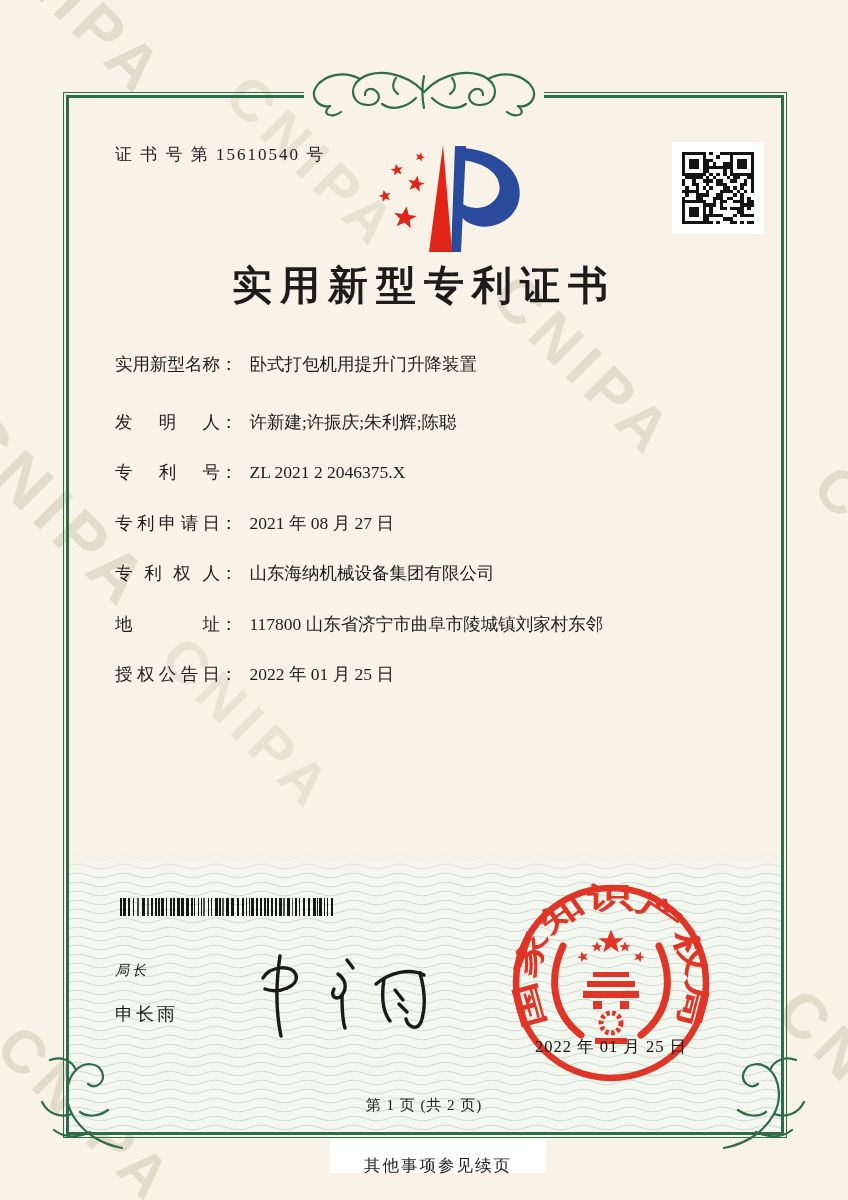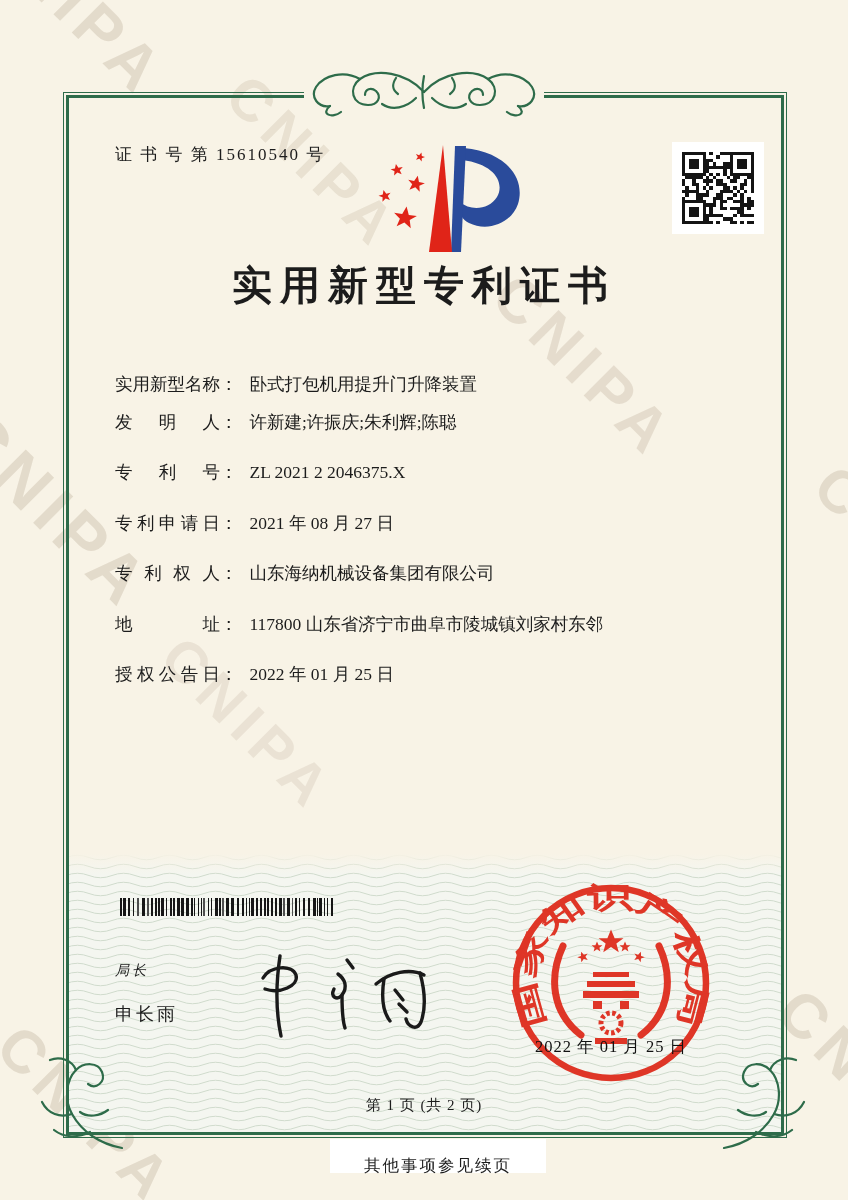--- a/index.html
+++ b/index.html
@@ -603,21 +603,21 @@
       <div></div>
       <div class="on"></div>
       <div></div>
       <div class="on"></div>
       <div class="on"></div>
     </div>
 </div>
 
 <div class="title">实用新型专利证书</div>
 
-<div class="row" style="top:372px">
+<div class="row" style="top:352px">
   <span class="lbl">实用新型名称</span><span>：</span><span class="val">卧式打包机用提升门升降装置</span>
 </div>
 <div class="row" style="top:410px">
   <span class="lbl">发明人</span><span>：</span><span class="val">许新建;许振庆;朱利辉;陈聪</span>
 </div>
 <div class="row" style="top:460px">
   <span class="lbl">专利号</span><span>：</span><span class="val">ZL 2021 2 2046375.X</span>
 </div>
 <div class="row" style="top:511px">
   <span class="lbl">专利申请日</span><span>：</span><span class="val">2021 年 08 月 27 日</span>

